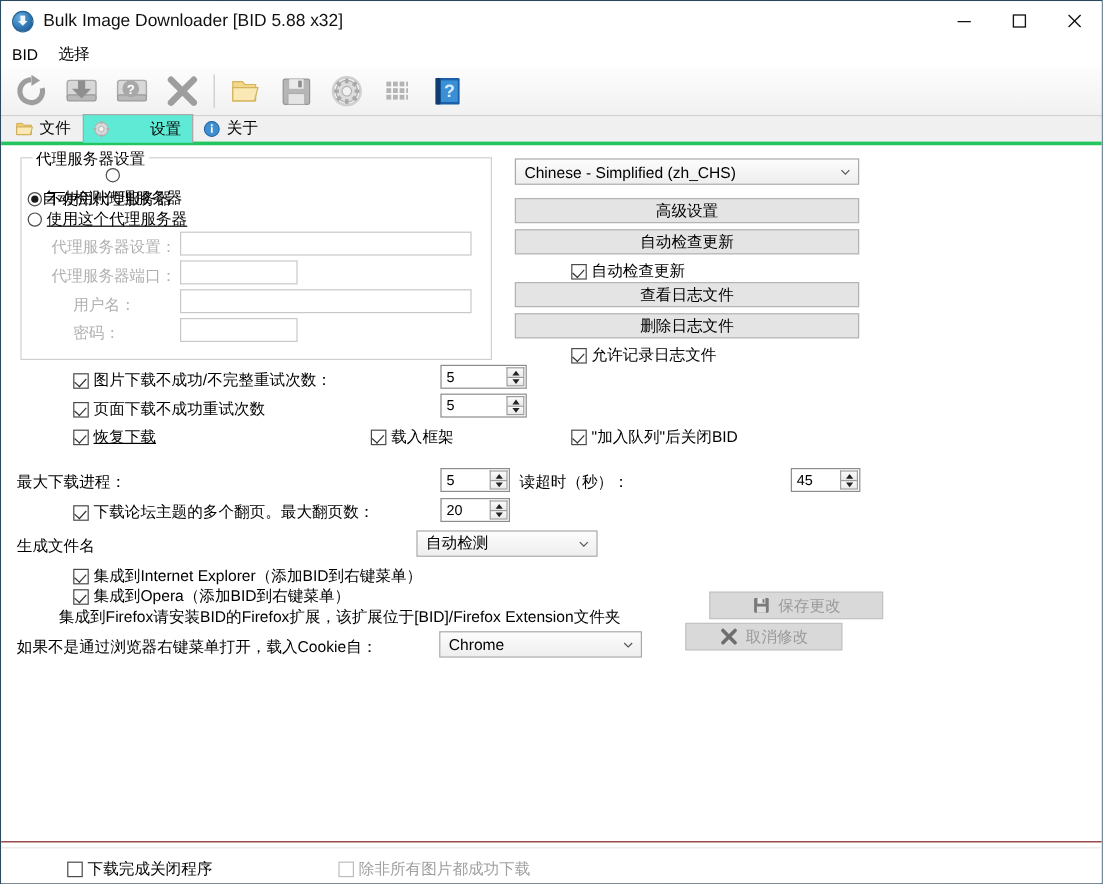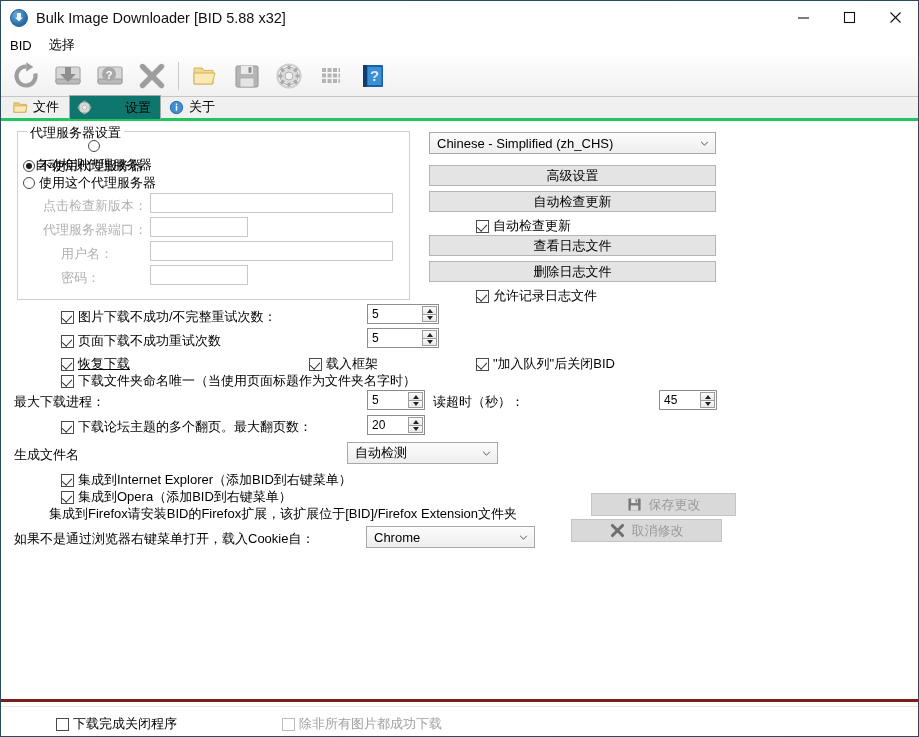--- a/index.html
+++ b/index.html
@@ -122,21 +122,21 @@
     display:flex;align-items:center;gap:5px;
     padding:0 9px 0 7px;
     font-size:13px;
     border:1px solid transparent;
     border-bottom:none;
     box-sizing:border-box;
     background:transparent;
     position:relative;
   }
   .tab.active{
-    background:#0f766e;
+    background:#5eead4;
     border-color:#a8a8a8;
     height:24px;
     margin-bottom:-1px;
     gap:33px;
   }
   .tab .ticon{width:15px;height:15px;display:block;}
 
   
   #content{
     flex:1 1 auto;
@@ -254,21 +254,21 @@
   .btn.disabled{
     color:#9a9a9a;background:#d9d9d9;border-color:#c4c4c4;
     gap:7px;
   }
   .btn .bicon{width:15px;height:15px;display:block;}
 
   
   #statusbar{
     height:34px;flex:0 0 34px;
     background:#ffffff;
-    border-top:3px solid #7f1d1d;
+    border-top:1px solid #7f1d1d;
     position:relative;z-index:60;
   }
   #statusbar .inner{
     position:absolute;left:0;right:0;top:4px;bottom:0;
     border-top:1px solid #e8e8e8;
   }
 </style>
 </head>
 <body>
 
@@ -433,26 +433,26 @@
     </div>
 
     <div class="radio abs" style="left:34px;top:19px;flex-direction:column;">
       <span class="rd"></span>
       <span>自动检测代理服务器</span>
     </div>
     <div class="radio abs" style="left:22px;top:36px;">
       <span class="rd on"></span>
       <span>不使用代理服务器</span>
     </div>
-    <div class="radio abs" style="left:22px;top:53px;">
+    <div class="radio abs" style="left:22px;top:53px;text-decoration:underline;">
       <span class="rd"></span>
       <span>使用这个代理服务器</span>
     </div>
 
-    <div class="lbl dim abs" style="left:42px;top:76px;">点击检查新版本：</div>
+    <div class="lbl dim abs" style="left:42px;top:76px;">代理服务器设置：</div>
     <div class="tinput abs" style="left:149px;top:72px;width:243px;height:20px;"></div>
 
     <div class="lbl dim abs" style="left:42px;top:100px;">代理服务器端口：</div>
     <div class="tinput abs" style="left:149px;top:96px;width:98px;height:20px;"></div>
 
     <div class="lbl dim abs" style="left:60px;top:124px;">用户名：</div>
     <div class="tinput abs" style="left:149px;top:120px;width:243px;height:20px;"></div>
 
     <div class="lbl dim abs" style="left:60px;top:148px;">密码：</div>
     <div class="tinput abs" style="left:149px;top:144px;width:98px;height:20px;"></div>
@@ -528,24 +528,20 @@
     </div>
     <div class="cb abs" style="left:261px;top:234px;">
       <span class="bx on"></span>
       <span>载入框架</span>
     </div>
     <div class="cb abs" style="left:428px;top:234px;">
       <span class="bx on"></span>
       <span>"加入队列"后关闭BID</span>
     </div>
 
-    <div class="cb abs" style="left:13px;top:251px;">
-      <span class="bx on"></span>
-      <span>下载文件夹命名唯一（当使用页面标题作为文件夹名字时）</span>
-    </div>
 
     <div class="lbl abs" style="left:13px;top:272px;">最大下载进程：</div>
     <div class="spin abs" style="left:366px;top:269px;width:58px;height:20px;">
       <span class="val">5</span>
       <span class="arrows">
         <div>
             <i class="arrow-up"></i>
           </div>
         <div>
             <i class="arrow-dn"></i>
@@ -615,21 +611,21 @@
       <span class="bicon">
         <svg width="15" height="15" viewBox="0 0 16 16">
           <rect x="1.5" y="1.5" width="13" height="13" rx="1" fill="#7a7a7a"></rect>
           <rect x="4.5" y="1.5" width="7" height="5" fill="#e8e8e8"></rect>
           <rect x="9" y="2.4" width="1.7" height="3.3" fill="#7a7a7a"></rect>
           <rect x="4" y="9" width="8" height="5.5" fill="#dedede"></rect>
         </svg>
       </span>
       <span>保存更改</span>
     </div>
-    <div class="btn disabled abs" style="left:570px;top:398px;width:151px;height:23px;">
+    <div class="btn disabled abs" style="left:570px;top:398px;width:131px;height:23px;">
       <span class="bicon">
         <svg width="15" height="15" viewBox="0 0 16 16">
           <path d="M2.6 2.6 L13.4 13.4 M13.4 2.6 L2.6 13.4" stroke="#6e6e6e" stroke-width="3.2" stroke-linecap="round"></path>
         </svg>
       </span>
       <span>取消修改</span>
     </div>
 
   </div>
 

